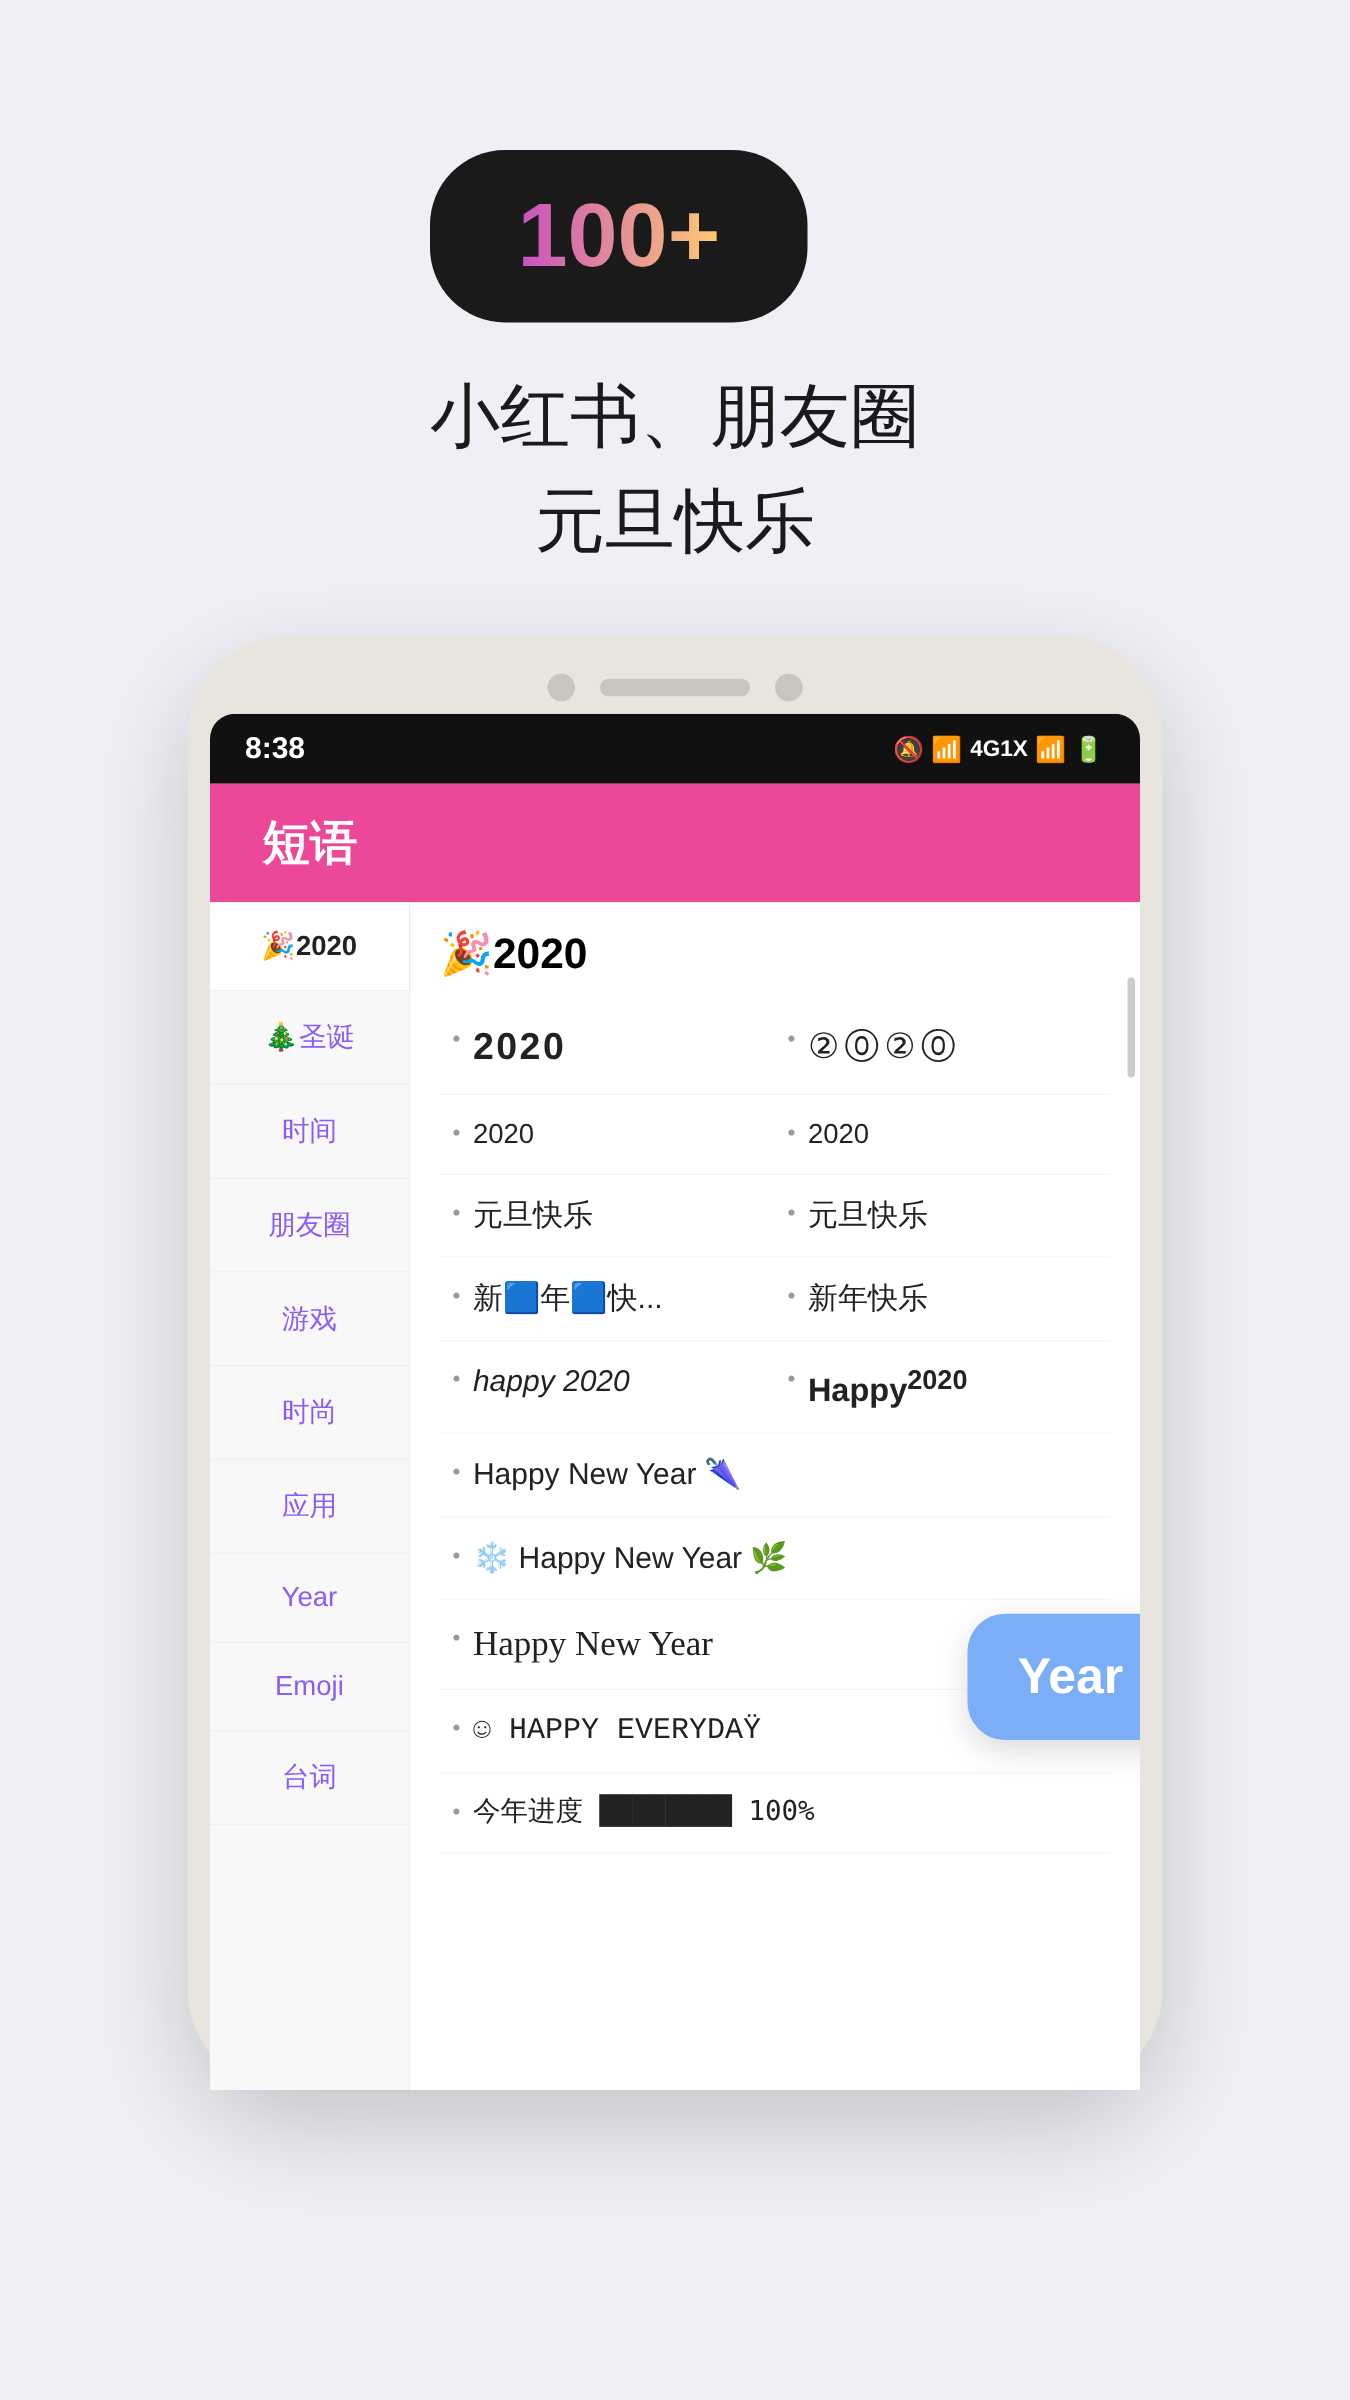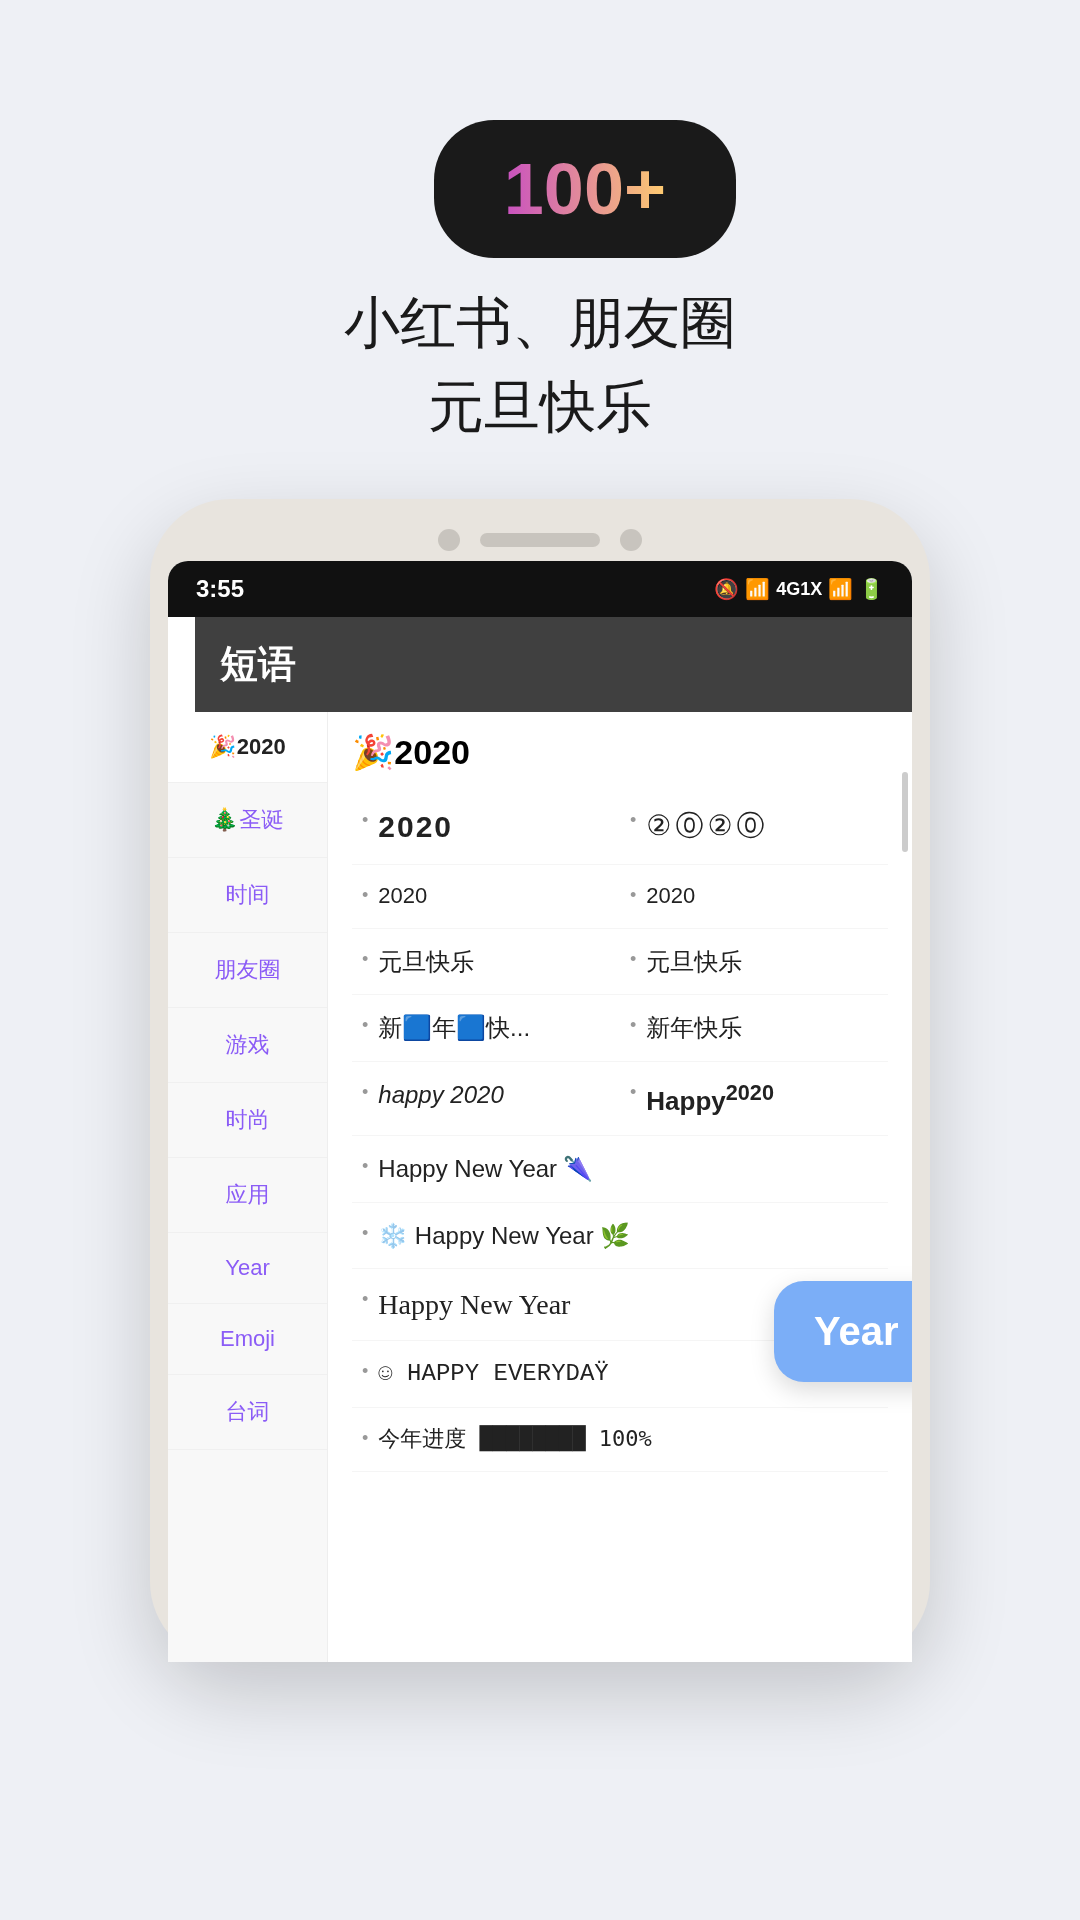--- a/index.html
+++ b/index.html
@@ -13,23 +13,23 @@
       display: flex;
       flex-direction: column;
       align-items: center;
       overflow: hidden;
     }
 
     
     .top-section {
       display: flex;
       flex-direction: column;
-      align-items: flex-end;
+      align-items: flex-start;
       padding-top: 120px;
-      gap: 23px;
+      gap: 33px;
     }
 
     .badge-pill {
       background: #1a1a1a;
       border-radius: 60px;
       padding: 28px 70px;
       display: flex;
       align-items: center;
       gap: 14px;
     }
@@ -125,23 +125,22 @@
 
     .status-icons {
       display: flex;
       align-items: center;
       gap: 6px;
       font-size: 20px;
     }
 
     
     .app-header {
-      background: #404040;
-      padding: 22px 25px;
-      margin-left: 27px;
+      background: #ec4899;
+      padding: 22px 42px;
     }
 
     .app-title {
       color: #fff;
       font-size: 38px;
       font-weight: 700;
     }
 
     
     .app-body {
@@ -303,21 +302,21 @@
 <div class="phone-wrap">
   <div class="phone-outer">
     <div class="phone-top-bar">
       <div class="phone-camera"></div>
       <div class="phone-speaker"></div>
       <div class="phone-camera"></div>
     </div>
     <div class="phone-screen">
 
       <div class="status-bar">
-        <span class="status-time">3:55</span>
+        <span class="status-time">8:38</span>
         <div class="status-icons">
           <span>🔕</span>
           <span>📶</span>
           <span style="font-size:18px;font-weight:700;">4G<br style="display:none">1X</span>
           <span>📶</span>
           <span>🔋</span>
         </div>
       </div>
 
       <div class="app-header">

